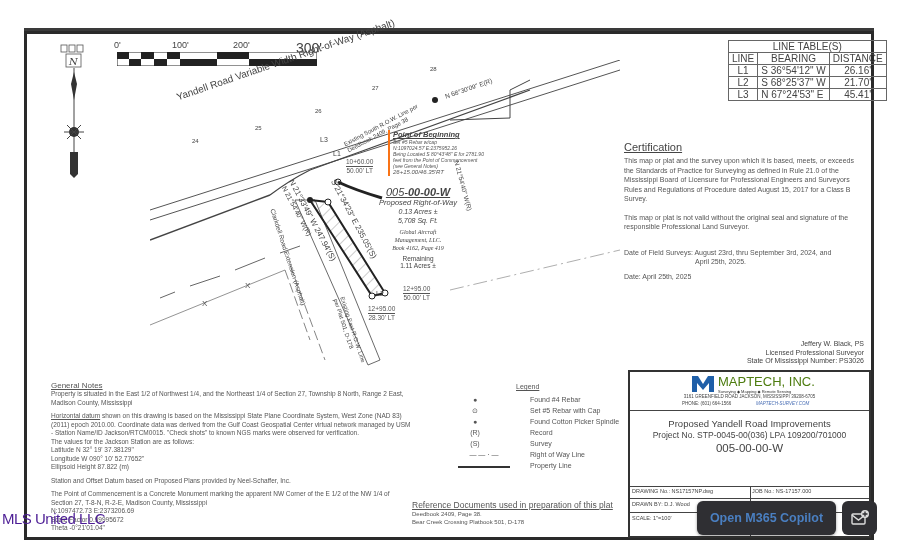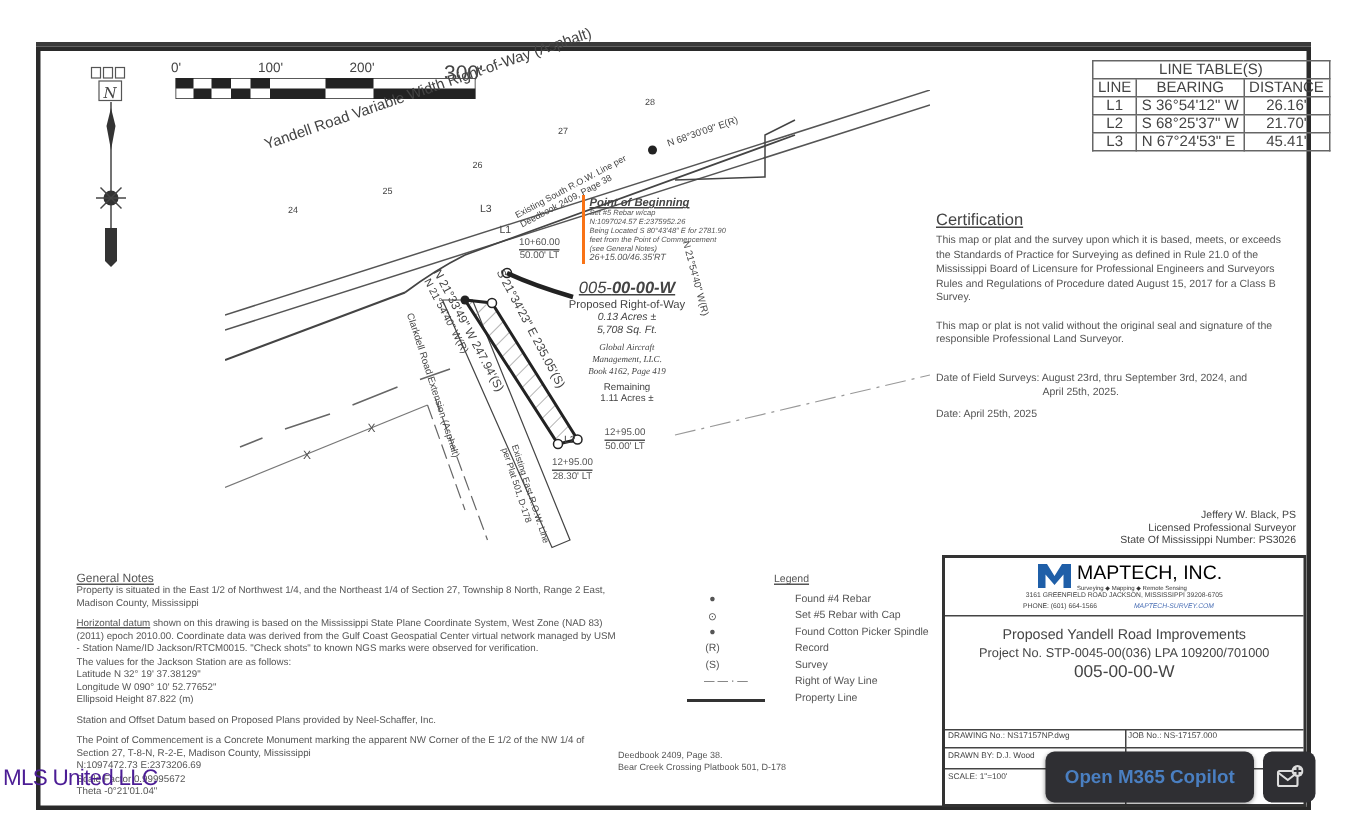--- a/index.html
+++ b/index.html
@@ -123,21 +123,21 @@
   <div style="border-bottom:1px solid #555;">12+95.00</div>
     <div>50.00' LT</div>
 </div>
 <div class="abs" style="left:368px;top:305px;font-size:6.5px;color:#555;text-align:center;line-height:8px;">
   <div style="border-bottom:1px solid #555;">12+95.00</div>
     <div>28.30' LT</div>
 </div>
 
 <div class="abs" style="left:368px;top:186px;width:100px;text-align:center;color:#444;">
   <div style="font-size:11px;font-style:italic;text-decoration:underline;"><span>005-</span><b>00-00-W</b></div>
-  <div style="font-size:7.5px;line-height:9px;">Proposed Right-of-Way</div>
+  <div style="font-size:7.5px;font-style:italic;line-height:9px;">Proposed Right-of-Way</div>
   <div style="font-size:7px;font-style:italic;line-height:9px;">0.13 Acres ±</div>
   <div style="font-size:7px;font-style:italic;line-height:9px;">5,708 Sq. Ft.</div>
   <div style="font-size:6px;font-style:italic;font-family:'Liberation Serif',serif;line-height:8px;margin-top:3px;">Global Aircraft</div>
   <div style="font-size:6px;font-style:italic;font-family:'Liberation Serif',serif;line-height:8px;">Management, LLC.</div>
   <div style="font-size:6px;font-style:italic;font-family:'Liberation Serif',serif;line-height:8px;">Book 4162, Page 419</div>
   <div style="font-size:6.5px;line-height:7px;margin-top:3px;">Remaining</div>
   <div style="font-size:6.5px;line-height:7px;">1.11 Acres ±</div>
 </div>
 
 <table class="line-table">
@@ -180,21 +180,21 @@
 <div class="abs" style="left:640px;top:340px;width:224px;text-align:right;font-size:7px;line-height:8.5px;color:#444;">
   <div>Jeffery W. Black, PS</div>
   <div>Licensed Professional Surveyor</div>
   <div>State Of Mississippi Number: PS3026</div>
 </div>
 
 <div class="tb">
   <svg class="abs" style="left:62px;top:4px" width="22" height="16">
     <path d="M0 16 L0 0 L6 0 L11 8 L16 0 L22 0 L22 16 L17 16 L17 7 L11 14 L5 7 L5 16 Z" fill="#1f5fa8"></path>
   </svg>
-  <div class="abs" style="left:88px;top:2px;font-size:13px;color:#000000;">MAPTECH, INC.</div>
+  <div class="abs" style="left:88px;top:2px;font-size:13px;color:#4d7c0f;">MAPTECH, INC.</div>
   <div class="abs" style="left:88px;top:17px;font-size:4px;color:#333;">Surveying  ◆  Mapping  ◆  Remote Sensing</div>
   <div class="abs" style="left:0;top:22px;width:239px;text-align:center;font-size:4.5px;color:#444;">3161 GREENFIELD ROAD JACKSON, MISSISSIPPI 39208-6705</div>
   <div class="abs" style="left:52px;top:29px;font-size:4.5px;color:#444;">PHONE: (601) 664-1566</div>
   <div class="abs" style="left:126px;top:29px;font-size:4.5px;font-style:italic;color:#4a6fb5;">MAPTECH-SURVEY.COM</div>
   <div class="tb-row" style="top:38px;width:239px;"></div>
   <div class="abs" style="left:0;top:46px;width:239px;text-align:center;color:#444;">
     <div style="font-size:9.5px;line-height:12px;">Proposed Yandell Road Improvements</div>
     <div style="font-size:8.5px;line-height:11px;">Project No. STP-0045-00(036) LPA 109200/701000</div>
     <div style="font-size:11.5px;line-height:14px;">005-00-00-W</div>
   </div>
@@ -235,20 +235,21 @@
   <div class="legend-row" style="left:530px;top:429px;">Record</div>
   <div class="legend-row" style="left:460px;top:440px;width:30px;text-align:center;">(S)</div>
   <div class="legend-row" style="left:530px;top:440px;">Survey</div>
   <div class="legend-row" style="left:458px;top:451px;width:52px;text-align:center;">— — · —</div>
   <div class="legend-row" style="left:530px;top:451px;">Right of Way Line</div>
   <div class="abs" style="left:458px;top:466px;width:52px;border-top:2px solid #333;"></div>
   <div class="legend-row" style="left:530px;top:462px;">Property Line</div>
 </div>
 
 <div class="abs" style="left:412px;top:500px;">
+  <div style="font-size:8.5px;text-decoration:underline;color:#555;">Reference Documents used in preparation of this plat</div>
   <div style="font-size:6px;color:#555;line-height:8px;">Deedbook 2409, Page 38.</div>
   <div style="font-size:6px;color:#555;line-height:8px;">Bear Creek Crossing Platbook 501, D-178</div>
 </div>
 
 <div class="watermark">MLS United LLC</div>
 <div class="copilot-btn">Open M365 Copilot</div>
 <div class="mail-btn">
   <svg width="18" height="16">
     <rect x="1" y="4" width="13" height="10" fill="none" stroke="#ddd" stroke-width="1.4" rx="1"></rect>
     <path d="M1 5 L7.5 10 L14 5" fill="none" stroke="#ddd" stroke-width="1.4"></path>

